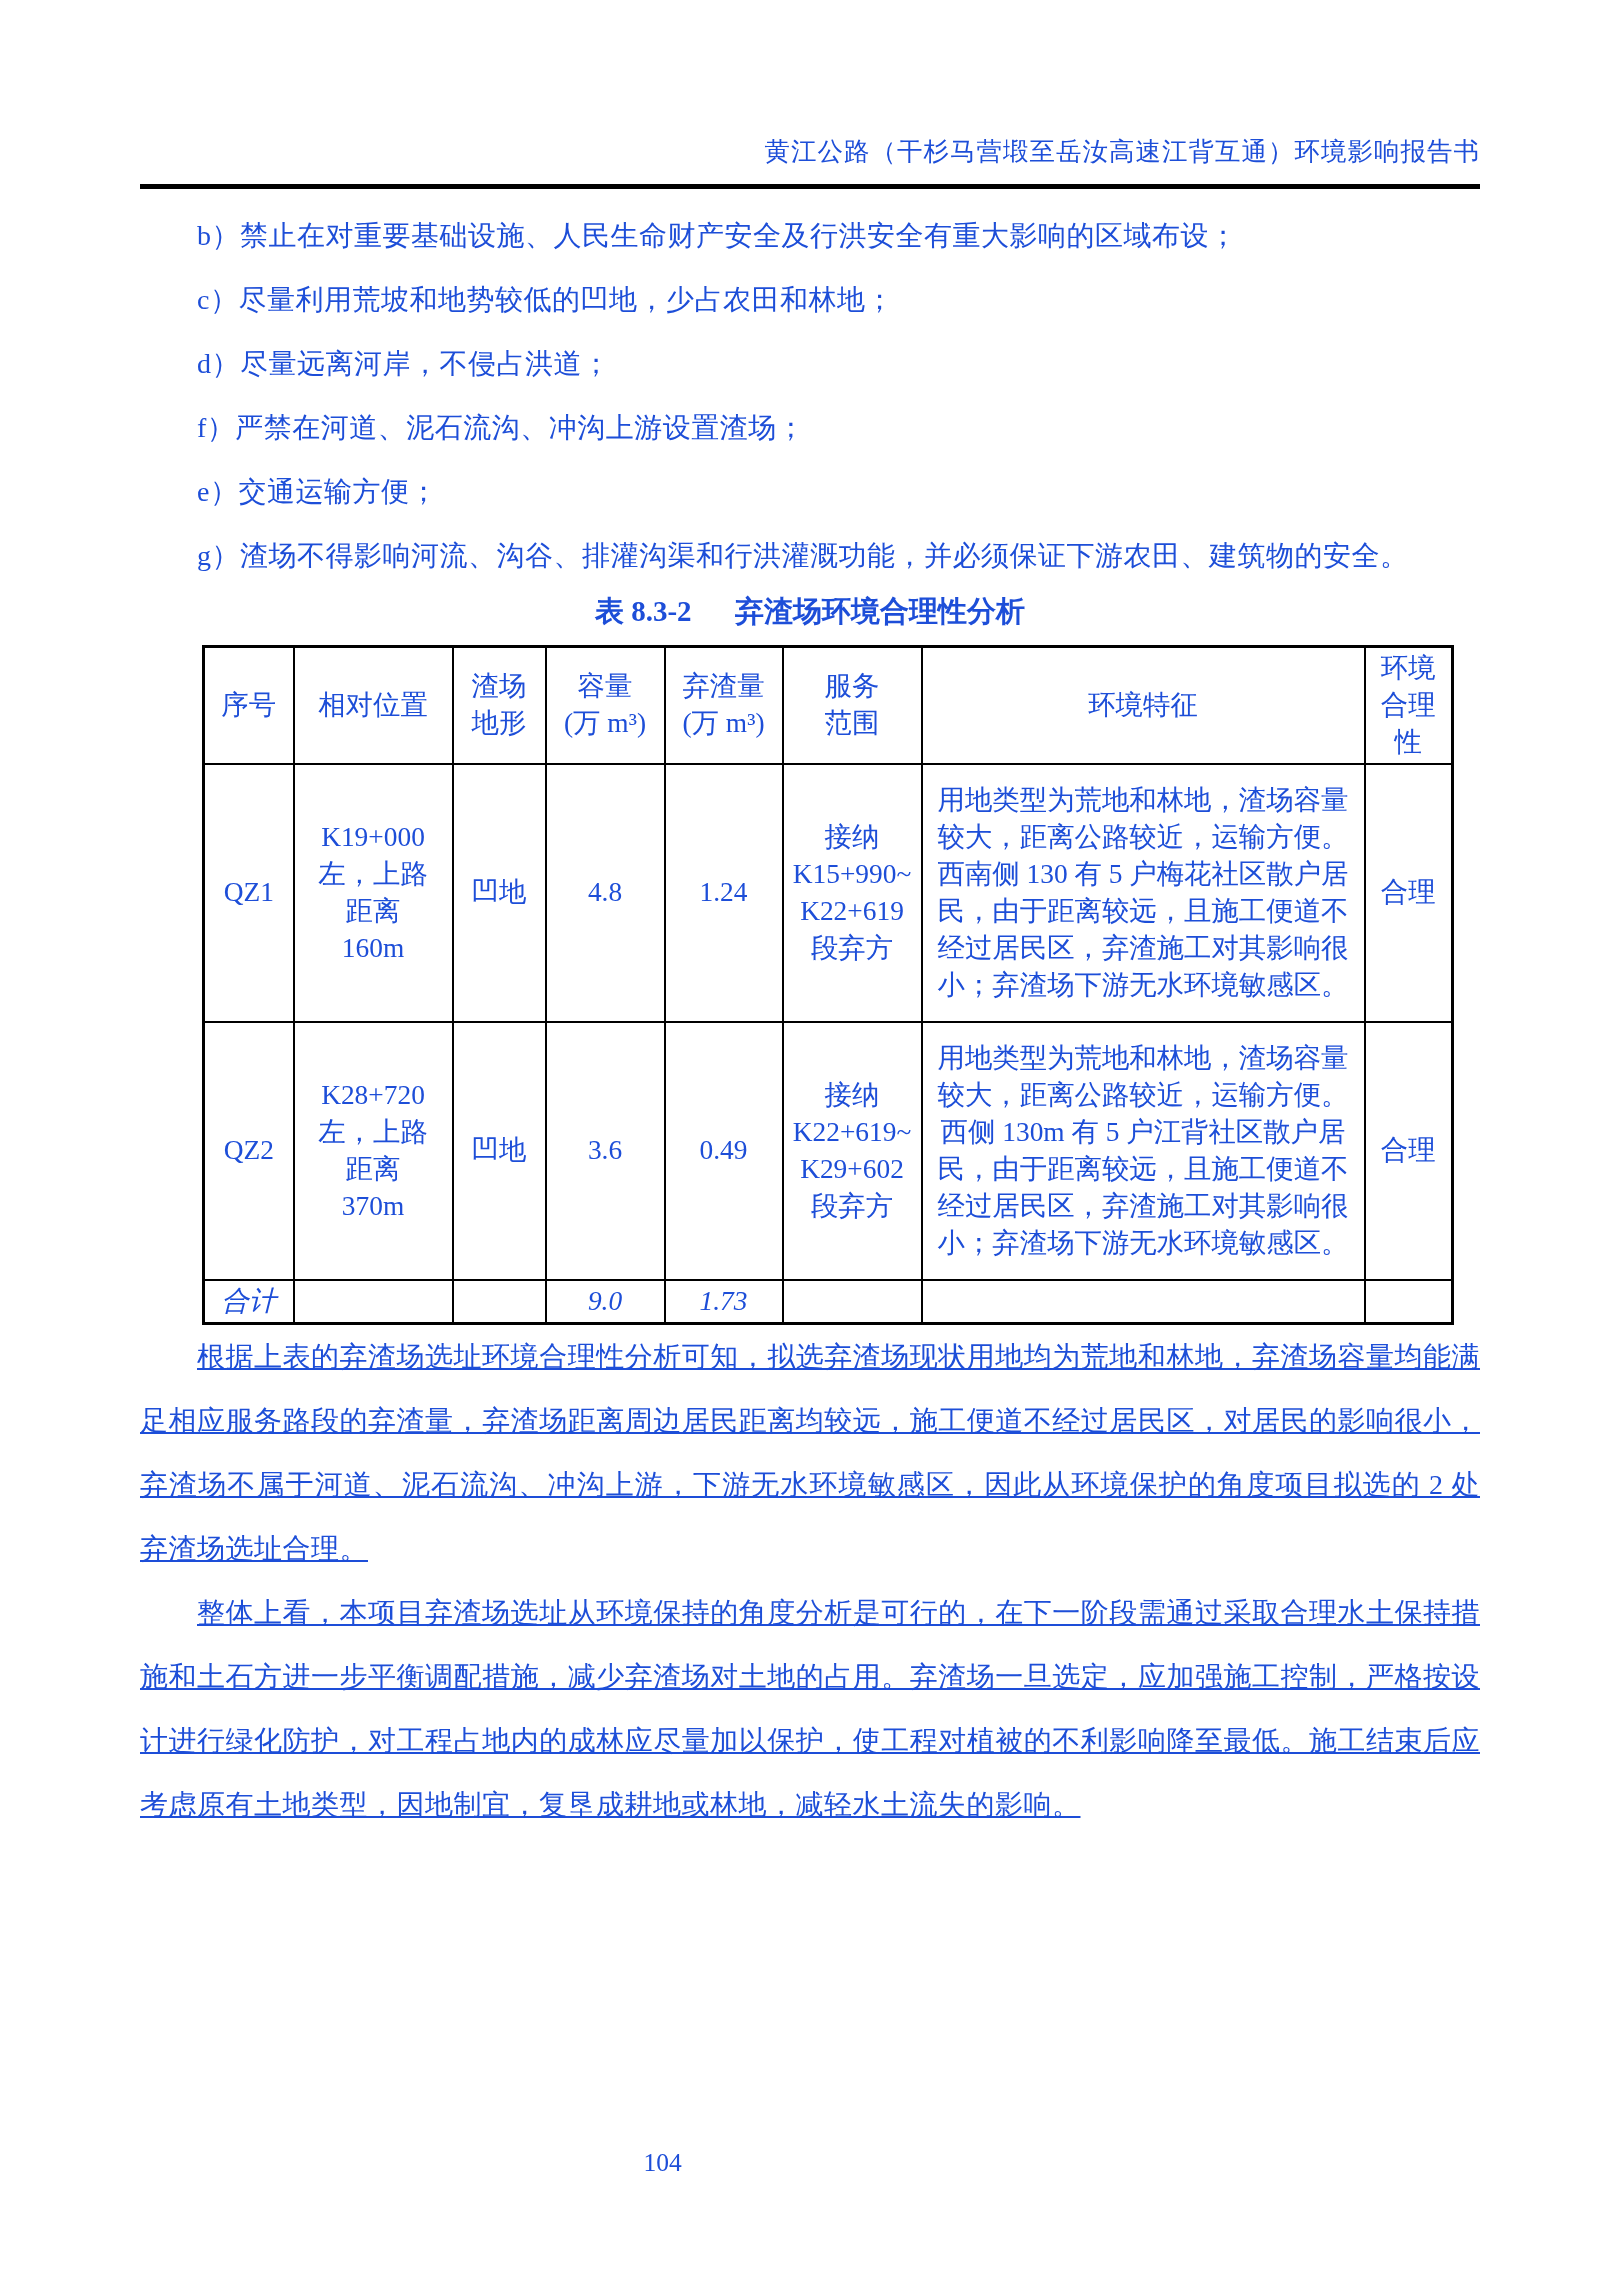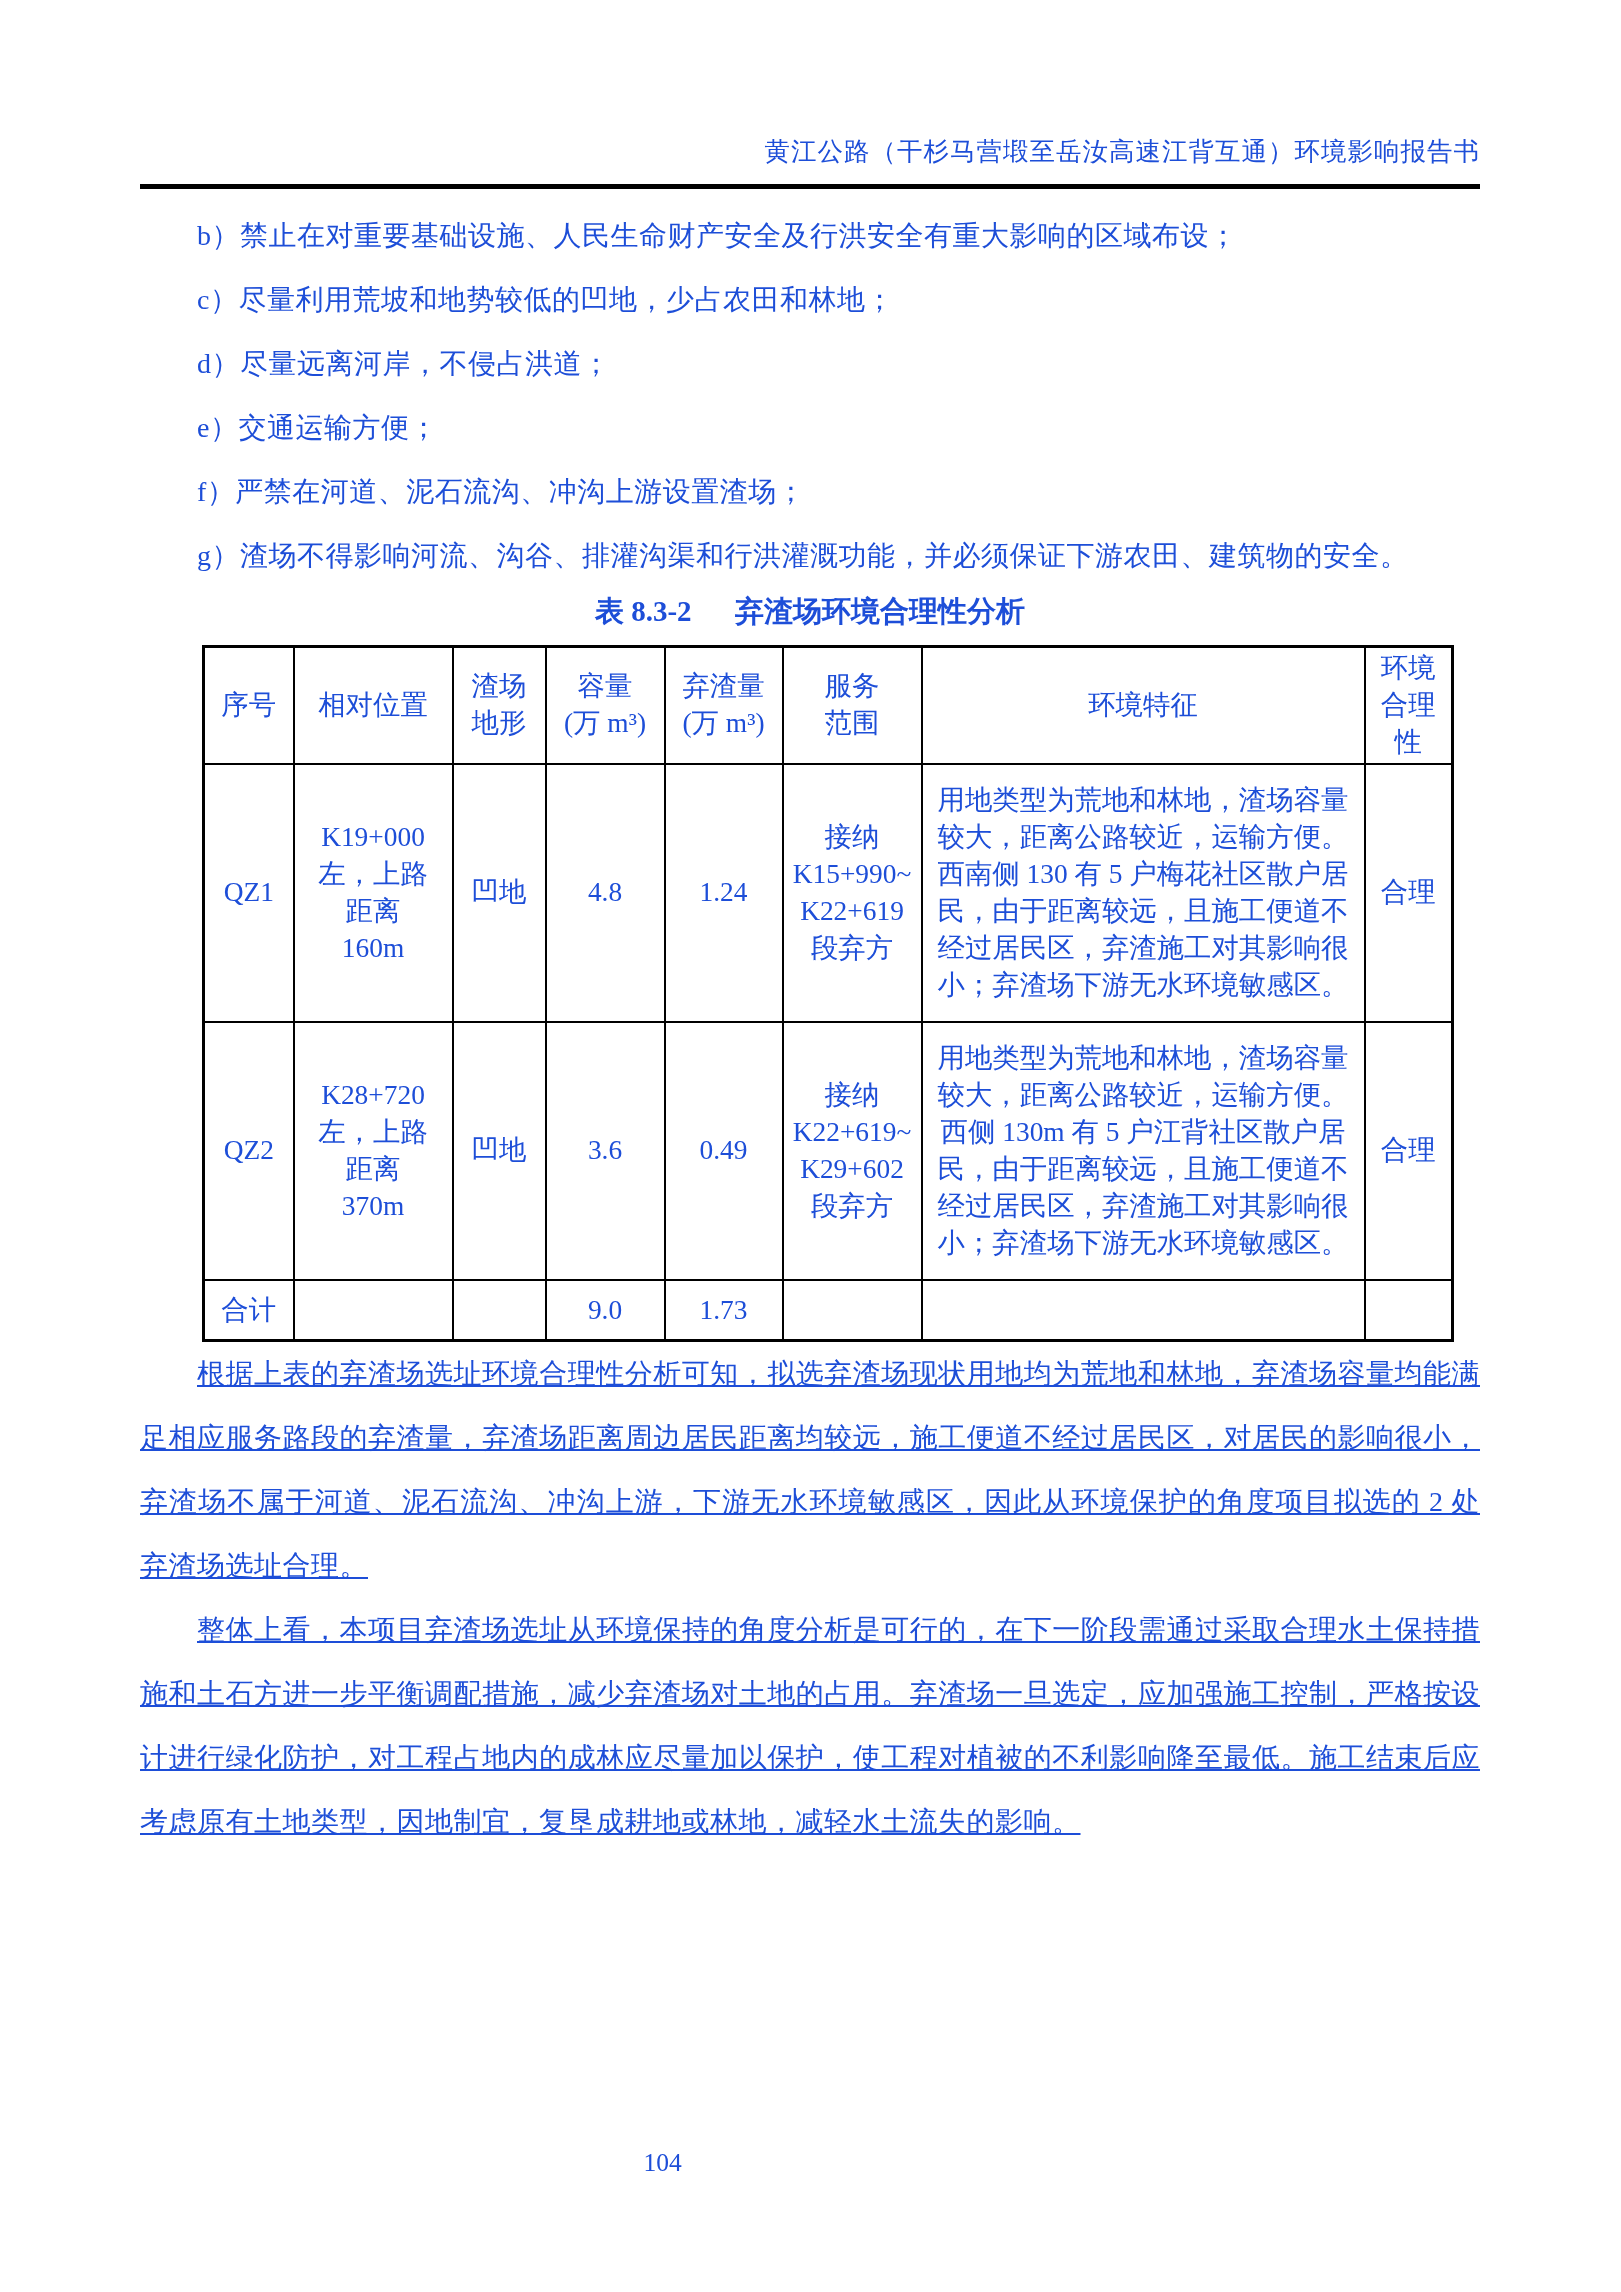--- a/index.html
+++ b/index.html
@@ -70,21 +70,21 @@
     vertical-align: middle;
     line-height: 37px;
     padding: 2px 5.9px;
     overflow: hidden;
   }
   table.disposal-table { border: 3.9px solid #000000; }
   table.disposal-table tr.hdr th { border-bottom: 2.9px solid #000000; white-space: pre-line; }
   table.disposal-table tr.data-row td { border-top: 2.9px solid #000000; border-bottom: 2.9px solid #000000; }
   table.disposal-table tr.hdr { height: 115px; }
   table.disposal-table tr.data-row { height: 258px; }
-  table.disposal-table tr.total-row { height: 61px; }
+  table.disposal-table tr.total-row { height: 44px; font-style: italic; }
   td.cell-pre { white-space: pre-line; word-break: break-all; }
   td.cell-features {
     text-align: justify;
     text-align-last: center;
     word-break: break-all;
     padding: 2px 7.8px;
   }
   .closing .para { text-indent: 57px; text-decoration: underline; }
   .page-number {
     position: absolute;
@@ -101,22 +101,22 @@
 <div class="page">
 
   <div class="running-header">黄江公路（干杉马营塅至岳汝高速江背互通）环境影响报告书</div>
   <div class="header-rule"></div>
 
   <div class="content">
 
     <p class="para">b）禁止在对重要基础设施、人民生命财产安全及行洪安全有重大影响的区域布设；</p>
     <p class="para">c）尽量利用荒坡和地势较低的凹地，少占农田和林地；</p>
     <p class="para">d）尽量远离河岸，不侵占洪道；</p>
+    <p class="para">f）严禁在河道、泥石流沟、冲沟上游设置渣场；</p>
     <p class="para">e）交通运输方便；</p>
-    <p class="para">f）严禁在河道、泥石流沟、冲沟上游设置渣场；</p>
     <p class="para">g）渣场不得影响河流、沟谷、排灌沟渠和行洪灌溉功能，并必须保证下游农田、建筑物的安全。</p>
 
     <div class="table-title">表 8.3-2　  弃渣场环境合理性分析</div>
 
     <table class="disposal-table">
       <colgroup>
         <col style="width:90px">
         <col style="width:159px">
         <col style="width:93px">
         <col style="width:119px">

